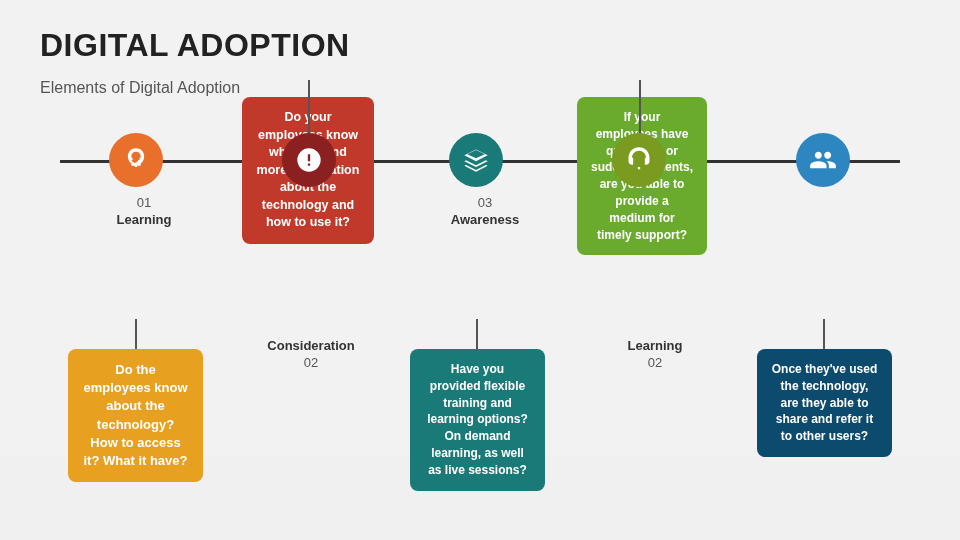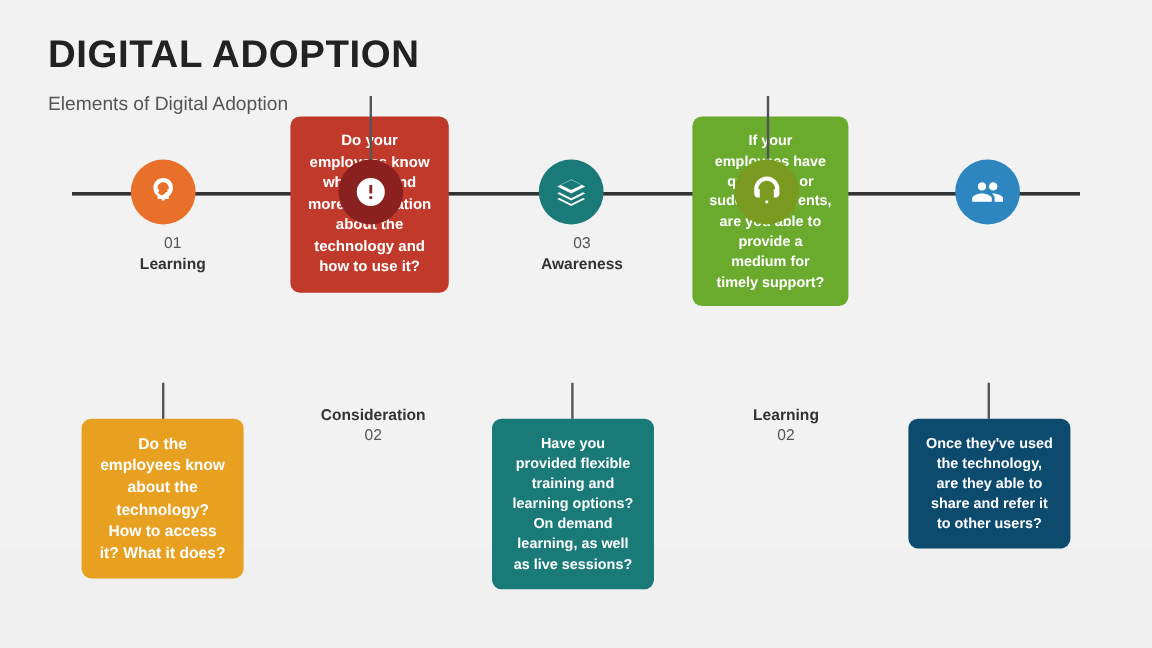--- a/index.html
+++ b/index.html
@@ -120,21 +120,21 @@
 
   <div class="circle circle-orange" style="left:109px;">
     <svg viewBox="0 0 24 24">
         <path d="M12 2C8 2 5 5 5 9c0 2.5 1.2 4.7 3 6.1V17h8v-1.9c1.8-1.4 3-3.6 3-6.1 0-4-3-7-7-7zm-1 15v1h2v-1h-2zm-2-2.5V17h2v-2.5c-1.3-.5-2.4-1.4-3-2.5H9v-2H8.1c-.1-.3-.1-.7-.1-1 0-2.2 1.8-4 4-4s4 1.8 4 4c0 .3 0 .7-.1 1H15v2h-.9c-.6 1.1-1.7 2-3 2.5H9z"></path>
       </svg>
   </div>
 
   <div class="connector" style="left:135px; top:319px; height:30px;"></div>
 
   <div class="card c-yellow" style="left:68px; top:349px; width:135px; font-size:13px;">
-    <span>Do the employees know about the technology? How to access it? What it does?</span>
+    <span>Do the employees know about the technology? How to access it? What it have?</span>
   </div>
 
   <div class="circle circle-red" style="left:282px;">
     <svg viewBox="0 0 24 24">
         <path d="M12 2a10 10 0 100 20A10 10 0 0012 2zm1 15h-2v-2h2v2zm0-4h-2V7h2v6z"></path>
       </svg>
   </div>
 
   <div class="connector" style="left:308px; top:80px; height:53px;"></div>
 

